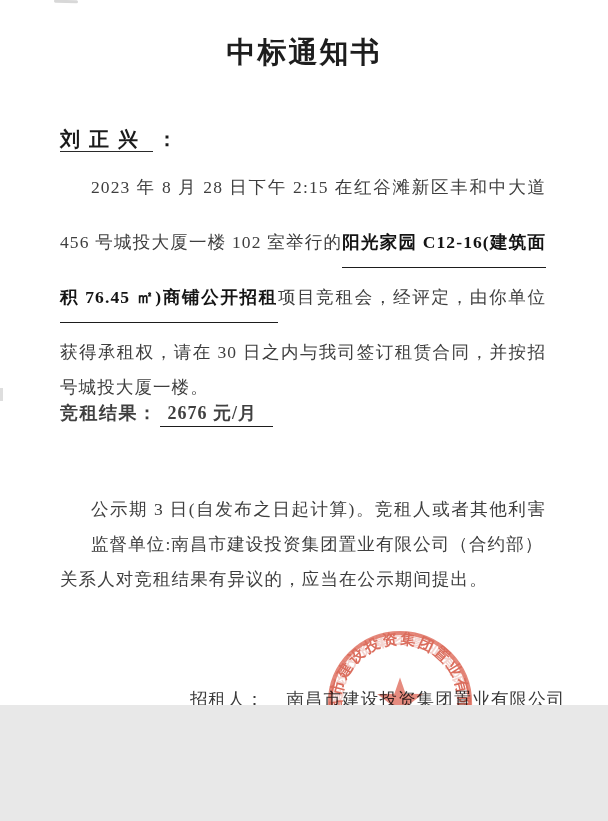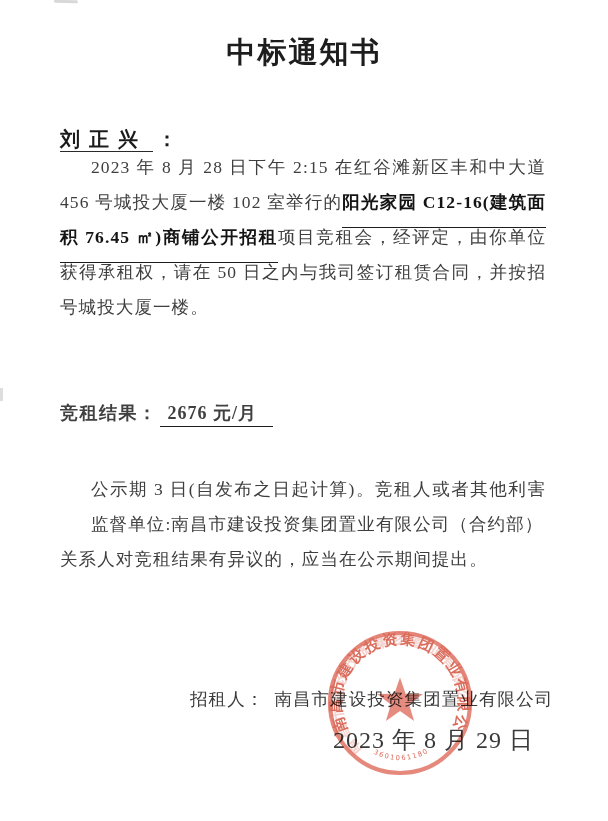--- a/index.html
+++ b/index.html
@@ -1,17 +1,17 @@
 <!DOCTYPE html>
 <html><head>
 <meta charset="utf-8">
 <style>
   html,body{margin:0;padding:0;background:#e8e8e8;}
   .page{
-    position:relative;width:608px;height:821px;margin:0 auto;
+    position:relative;width:608px;height:705px;margin:0 auto;
     background:#ffffff;overflow:hidden;
     font-family:"Liberation Serif","DejaVu Serif",serif;
     color:#3e3e3e;
   }
   .abs{position:absolute;}
   
   .title{
     top:33px;left:0;width:608px;text-align:center;
     font-size:29px;font-weight:bold;color:#1d1d1d;letter-spacing:2px;
   }
@@ -20,37 +20,37 @@
   .addressee .name{
     font-weight:bold;letter-spacing:9px;color:#1a1a1a;
     border-bottom:1.7px solid #2a2a2a;padding:0 6px 1px 0;
   }
   .addressee .colon{font-weight:bold;margin-left:4px;color:#1a1a1a;}
   
   .para{left:60px;width:486px;font-size:17.5px;letter-spacing:1.1px;line-height:35px;}
   .para1{top:150px;}
   .para2{top:472px;}
   .line{white-space:nowrap;}
-  .line.fill{white-space:normal;text-align:justify;text-align-last:justify;text-justify:inter-character;}
+  .line.fill{white-space:normal;text-align:justify;text-align-last:justify;text-justify:inter-character;margin-top:20px;}
   .line.indent{text-indent:31px;}
   .bu{
     font-weight:bold;color:#141414;
     border-bottom:1.6px solid #1d1d1d;padding-bottom:15px;
   }
   
   .result{top:401px;left:60px;font-size:18px;color:#111;}
   .result .label{font-weight:bold;letter-spacing:1.5px;color:#404040;}
   .result .value{
     font-weight:bold;letter-spacing:1px;color:#404040;
     border-bottom:1.7px solid #1d1d1d;
     padding:0 16px 3px 8px;margin-left:2px;
   }
   
   .sig{top:687px;left:190px;font-size:17.5px;letter-spacing:1.1px;color:#3a3a3a;white-space:nowrap;}
-  .sig .sig-label{margin-right:10px;}
+  .sig .sig-label{margin-right:22px;}
   .sigdate{top:724px;left:333px;font-size:24px;letter-spacing:1px;color:#3a3a3a;white-space:nowrap;}
   
   .seal{
     top:627px;left:324px;width:152px;height:152px;
     mix-blend-mode:multiply;opacity:0.92;filter:blur(0.35px);
     pointer-events:none;
   }
   .seal-arc{font-family:"Liberation Serif","DejaVu Serif",serif;font-size:15px;letter-spacing:2.2px;fill:#d8604f;font-weight:bold;}
   .seal-num{font-family:"DejaVu Sans","Liberation Sans",sans-serif;font-size:6.8px;letter-spacing:1.5px;fill:#d8604f;}
   
@@ -68,21 +68,21 @@
   <div class="abs title">中标通知书</div>
 
   <div class="abs addressee">
     <span class="name">刘正兴</span><span class="colon">：</span>
   </div>
 
   <div class="abs para para1">
       <div class="line indent fill"><span>2023 年 8 月 28 日下午 2:15 在红谷滩新区丰和中大道</span></div>
       <div class="line fill"><span>456 号城投大厦一楼 102 室举行的</span><span class="bu">阳光家园 C12-16(建筑面</span></div>
       <div class="line fill"><span class="bu">积 76.45 ㎡)商铺公开招租</span><span>项目竞租会，经评定，由你单位</span></div>
-      <div class="line fill"><span>获得承租权，请在 50 日之内与我司签订租赁合同，并按招</span></div>
+      <div class="line fill"><span>获得承租权，请在 30 日之内与我司签订租赁合同，并按招</span></div>
       <div class="line"><span>号城投大厦一楼。</span></div>
     </div>
 
   <div class="abs result">
     <span class="label">竞租结果：</span><span class="value">2676 元/月</span>
   </div>
 
   <div class="abs para para2">
       <div class="line indent fill"><span>公示期 3 日(自发布之日起计算)。竞租人或者其他利害</span></div>
       <div class="line indent"><span>监督单位:南昌市建设投资集团置业有限公司（合约部）</span></div>

